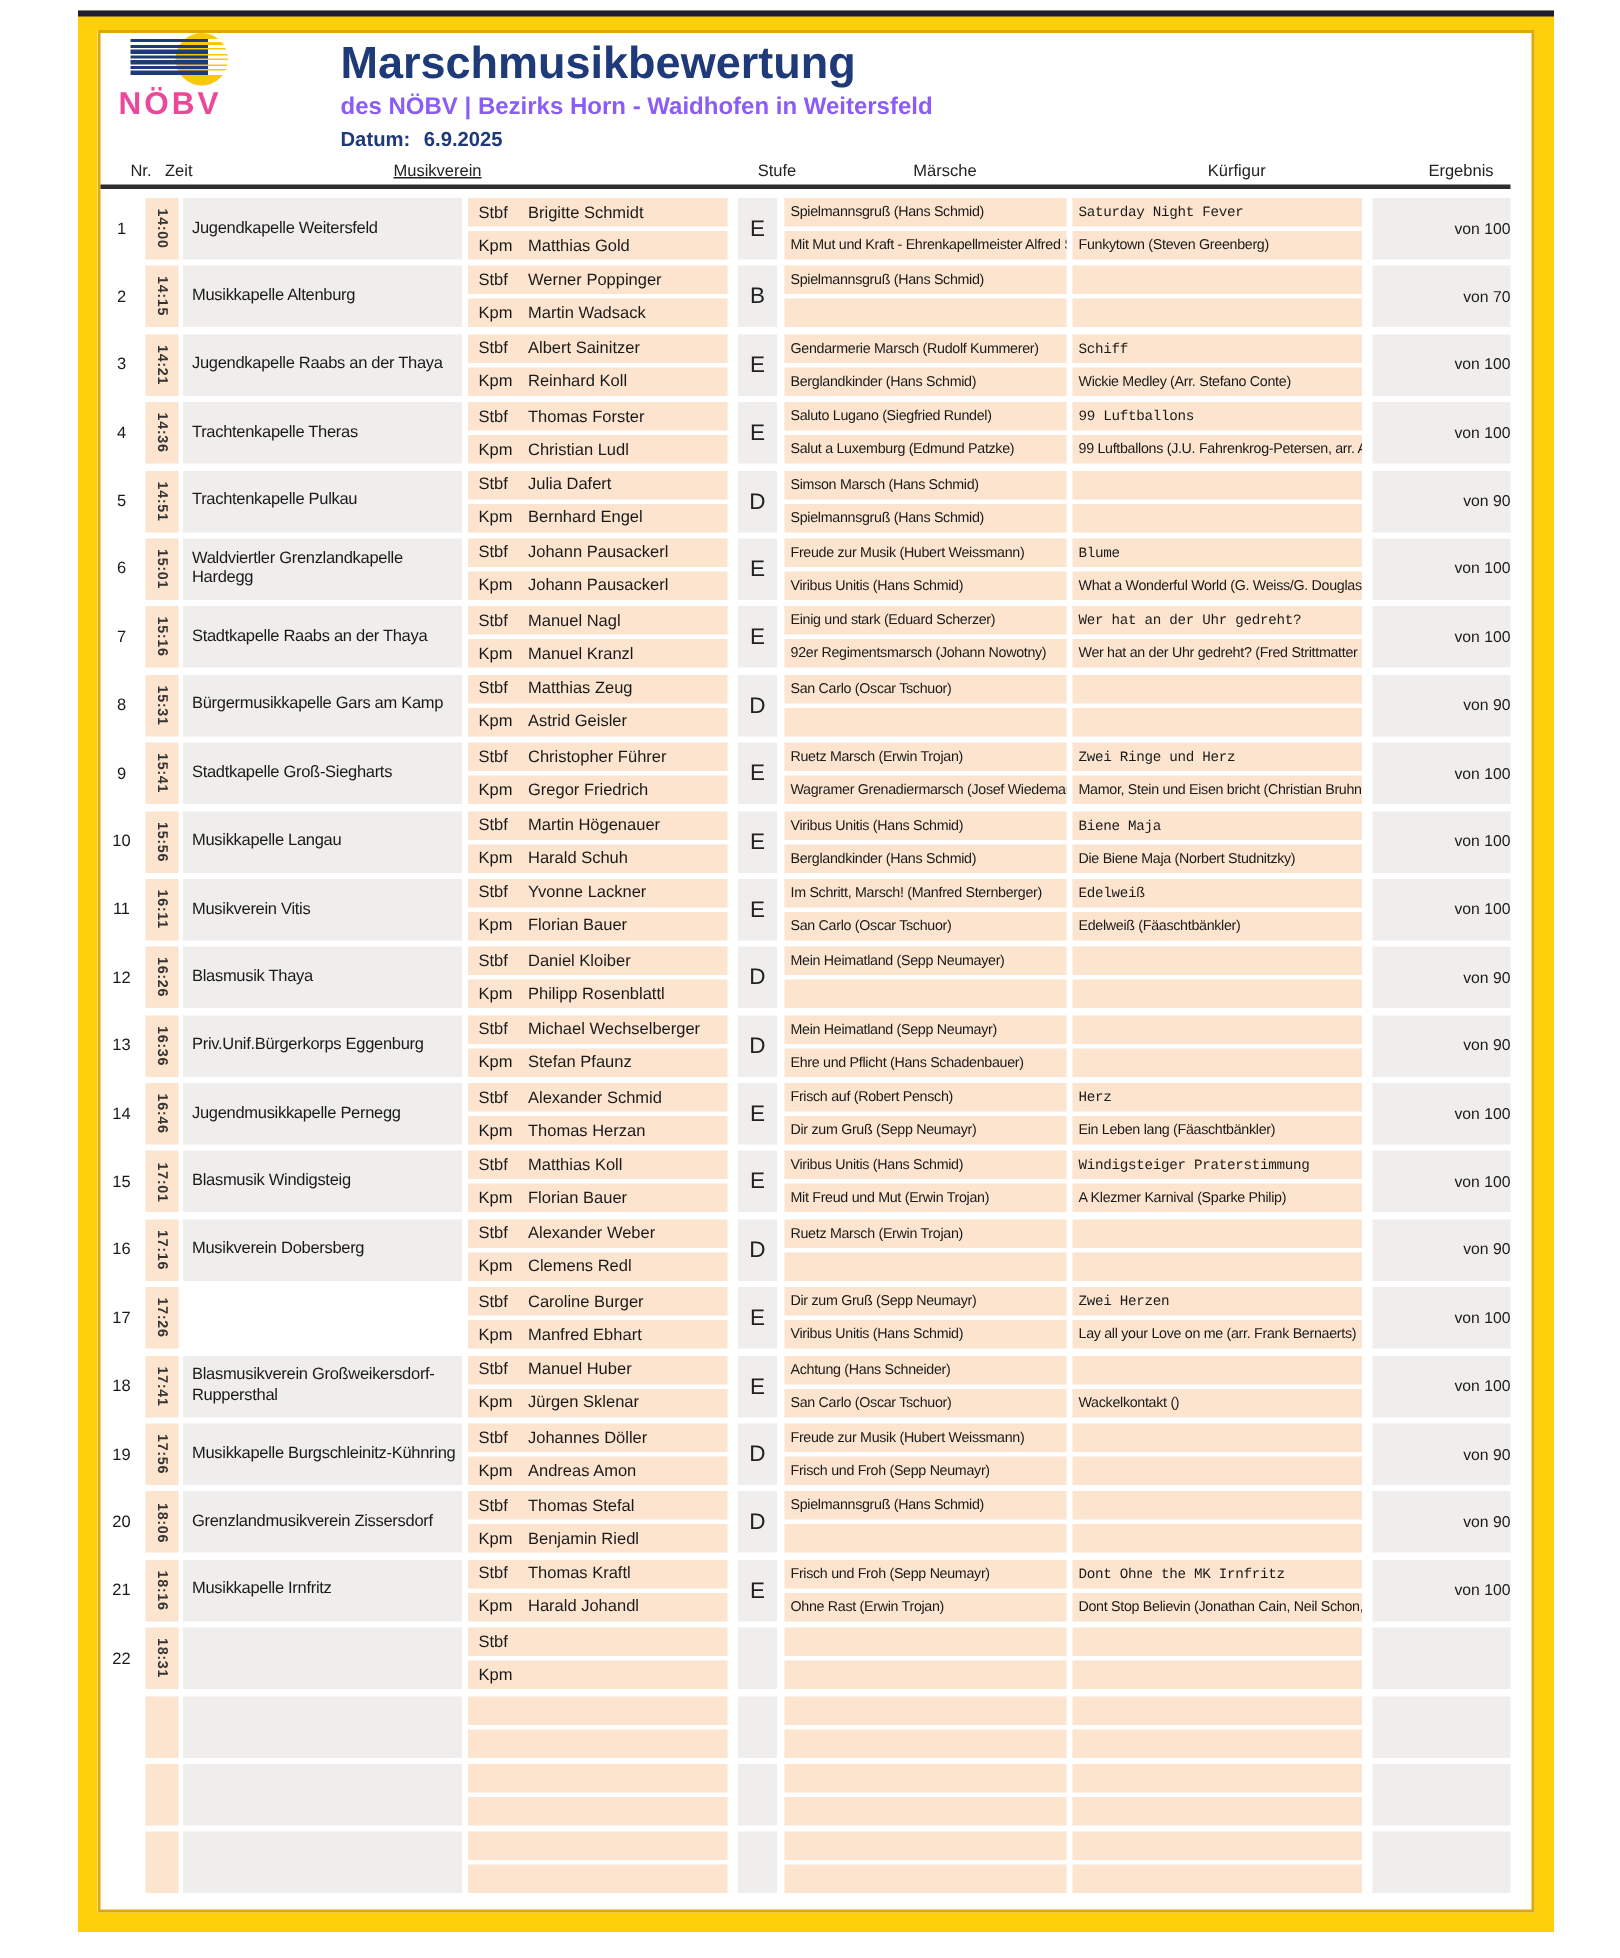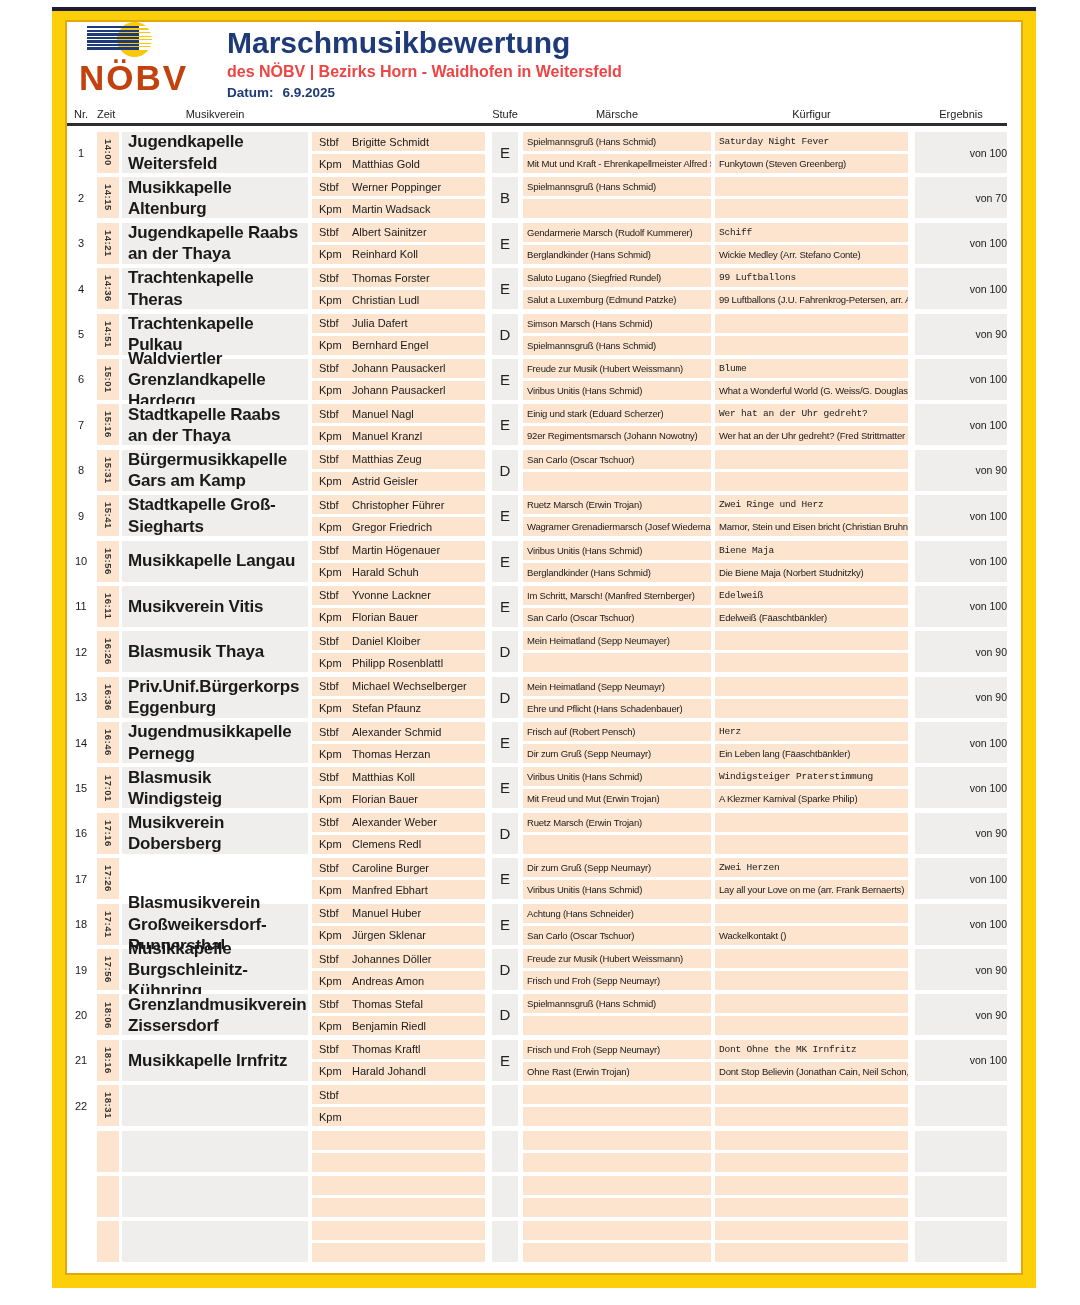--- a/index.html
+++ b/index.html
@@ -19,48 +19,48 @@
   .topline{
     position:absolute;left:52px;top:7px;width:984px;height:4px;
     background:#1d1d35;z-index:3;
   }
   
   .logo{position:absolute;left:17px;top:2px;width:120px;height:66px;}
   .sun{position:absolute;left:35px;top:0;width:35px;height:35px;border-radius:50%;background:#f9c70c;}
   .stripes{position:absolute;left:5px;top:4px;}
   .stripe{display:block;width:72px;height:2.4px;margin-bottom:1.2px;
     background:linear-gradient(90deg,#1f3a78 0 52px,#ffffff 52px 72px);}
-  .nobv{position:absolute;left:-3px;top:36px;font-size:35px;font-weight:bold;
-    color:#c2410c;letter-spacing:2px;}
+  .nobv{position:absolute;left:-3px;top:36px;font-size:21px;font-weight:bold;
+    color:#ec4899;letter-spacing:2px;}
   .title{position:absolute;left:162px;top:6px;font-size:30px;font-weight:bold;color:#1f3a78;}
-  .subtitle{position:absolute;left:162px;top:43px;font-size:16px;font-weight:bold;color:#ef4444;}
+  .subtitle{position:absolute;left:162px;top:43px;font-size:16px;font-weight:bold;color:#8b5cf6;}
   .datum{position:absolute;left:162px;top:65px;font-size:13.5px;font-weight:bold;color:#1f3a78;}
   .datum .dval{margin-left:9px;}
   
   .table{position:absolute;left:2px;top:88px;width:940px;}
   .grid-cols{
     display:grid;
     grid-template-columns:28px 2px 22px 3px 186px 4px 173px 7px 26px 5px 188px 4px 193px 7px 92px;
   }
-  .thead{font-size:11px;color:#222;padding-bottom:3px;border-bottom:3px solid #2e2e2e;margin-bottom:6px;}
+  .thead{font-size:11px;color:#222;padding-bottom:3px;border-bottom:3px solid #2e2e2e;margin-bottom:6px;padding-left:13px;}
   .h-nr{grid-column:1;text-align:center;}
   .h-zeit{grid-column:3;text-align:left;}
-  .h-name{grid-column:5;text-align:center;}
+  .h-name{grid-column:5;text-align:right;text-decoration:underline;}
   .h-stufe{grid-column:9;text-align:center;}
   .h-m{grid-column:11;text-align:center;}
   .h-k{grid-column:13;text-align:center;}
   .h-e{grid-column:15;text-align:center;}
   .row-group{grid-template-rows:19px 3px 19px;margin-bottom:4.4px;}
   .bg-p{background:#fce4cf;}
   .bg-g{background:#efeeec;}
   .c-nr{grid-column:1;grid-row:1/4;display:flex;align-items:center;justify-content:center;font-size:11px;}
   .c-zeit{grid-column:3;grid-row:1/4;display:flex;align-items:center;justify-content:center;}
   .vtext{writing-mode:vertical-rl;font-size:9.5px;letter-spacing:0.5px;font-weight:bold;color:#333;}
   .c-name{grid-column:5;grid-row:1/4;display:flex;align-items:center;
-    padding:0 4px 0 6px;font-size:17px;letter-spacing:-0.2px;line-height:1.25;box-sizing:border-box;font-weight:bold;}
+    padding:0 4px 0 6px;font-size:11px;letter-spacing:-0.2px;line-height:1.25;box-sizing:border-box;}
   .c-p{display:flex;align-items:center;font-size:11px;padding-left:7px;box-sizing:border-box;
     white-space:nowrap;overflow:hidden;}
   .c-p1{grid-column:7;grid-row:1;}
   .c-p2{grid-column:7;grid-row:3;}
   .role{width:33px;flex:none;}
   .c-stufe{grid-column:9;grid-row:1/4;display:flex;align-items:center;justify-content:center;
     font-size:15px;color:#222;}
   .txt{font-size:9.5px;letter-spacing:-0.2px;line-height:19px;padding-left:4px;
     white-space:nowrap;overflow:hidden;box-sizing:border-box;}
   .c-m1{grid-column:11;grid-row:1;}

